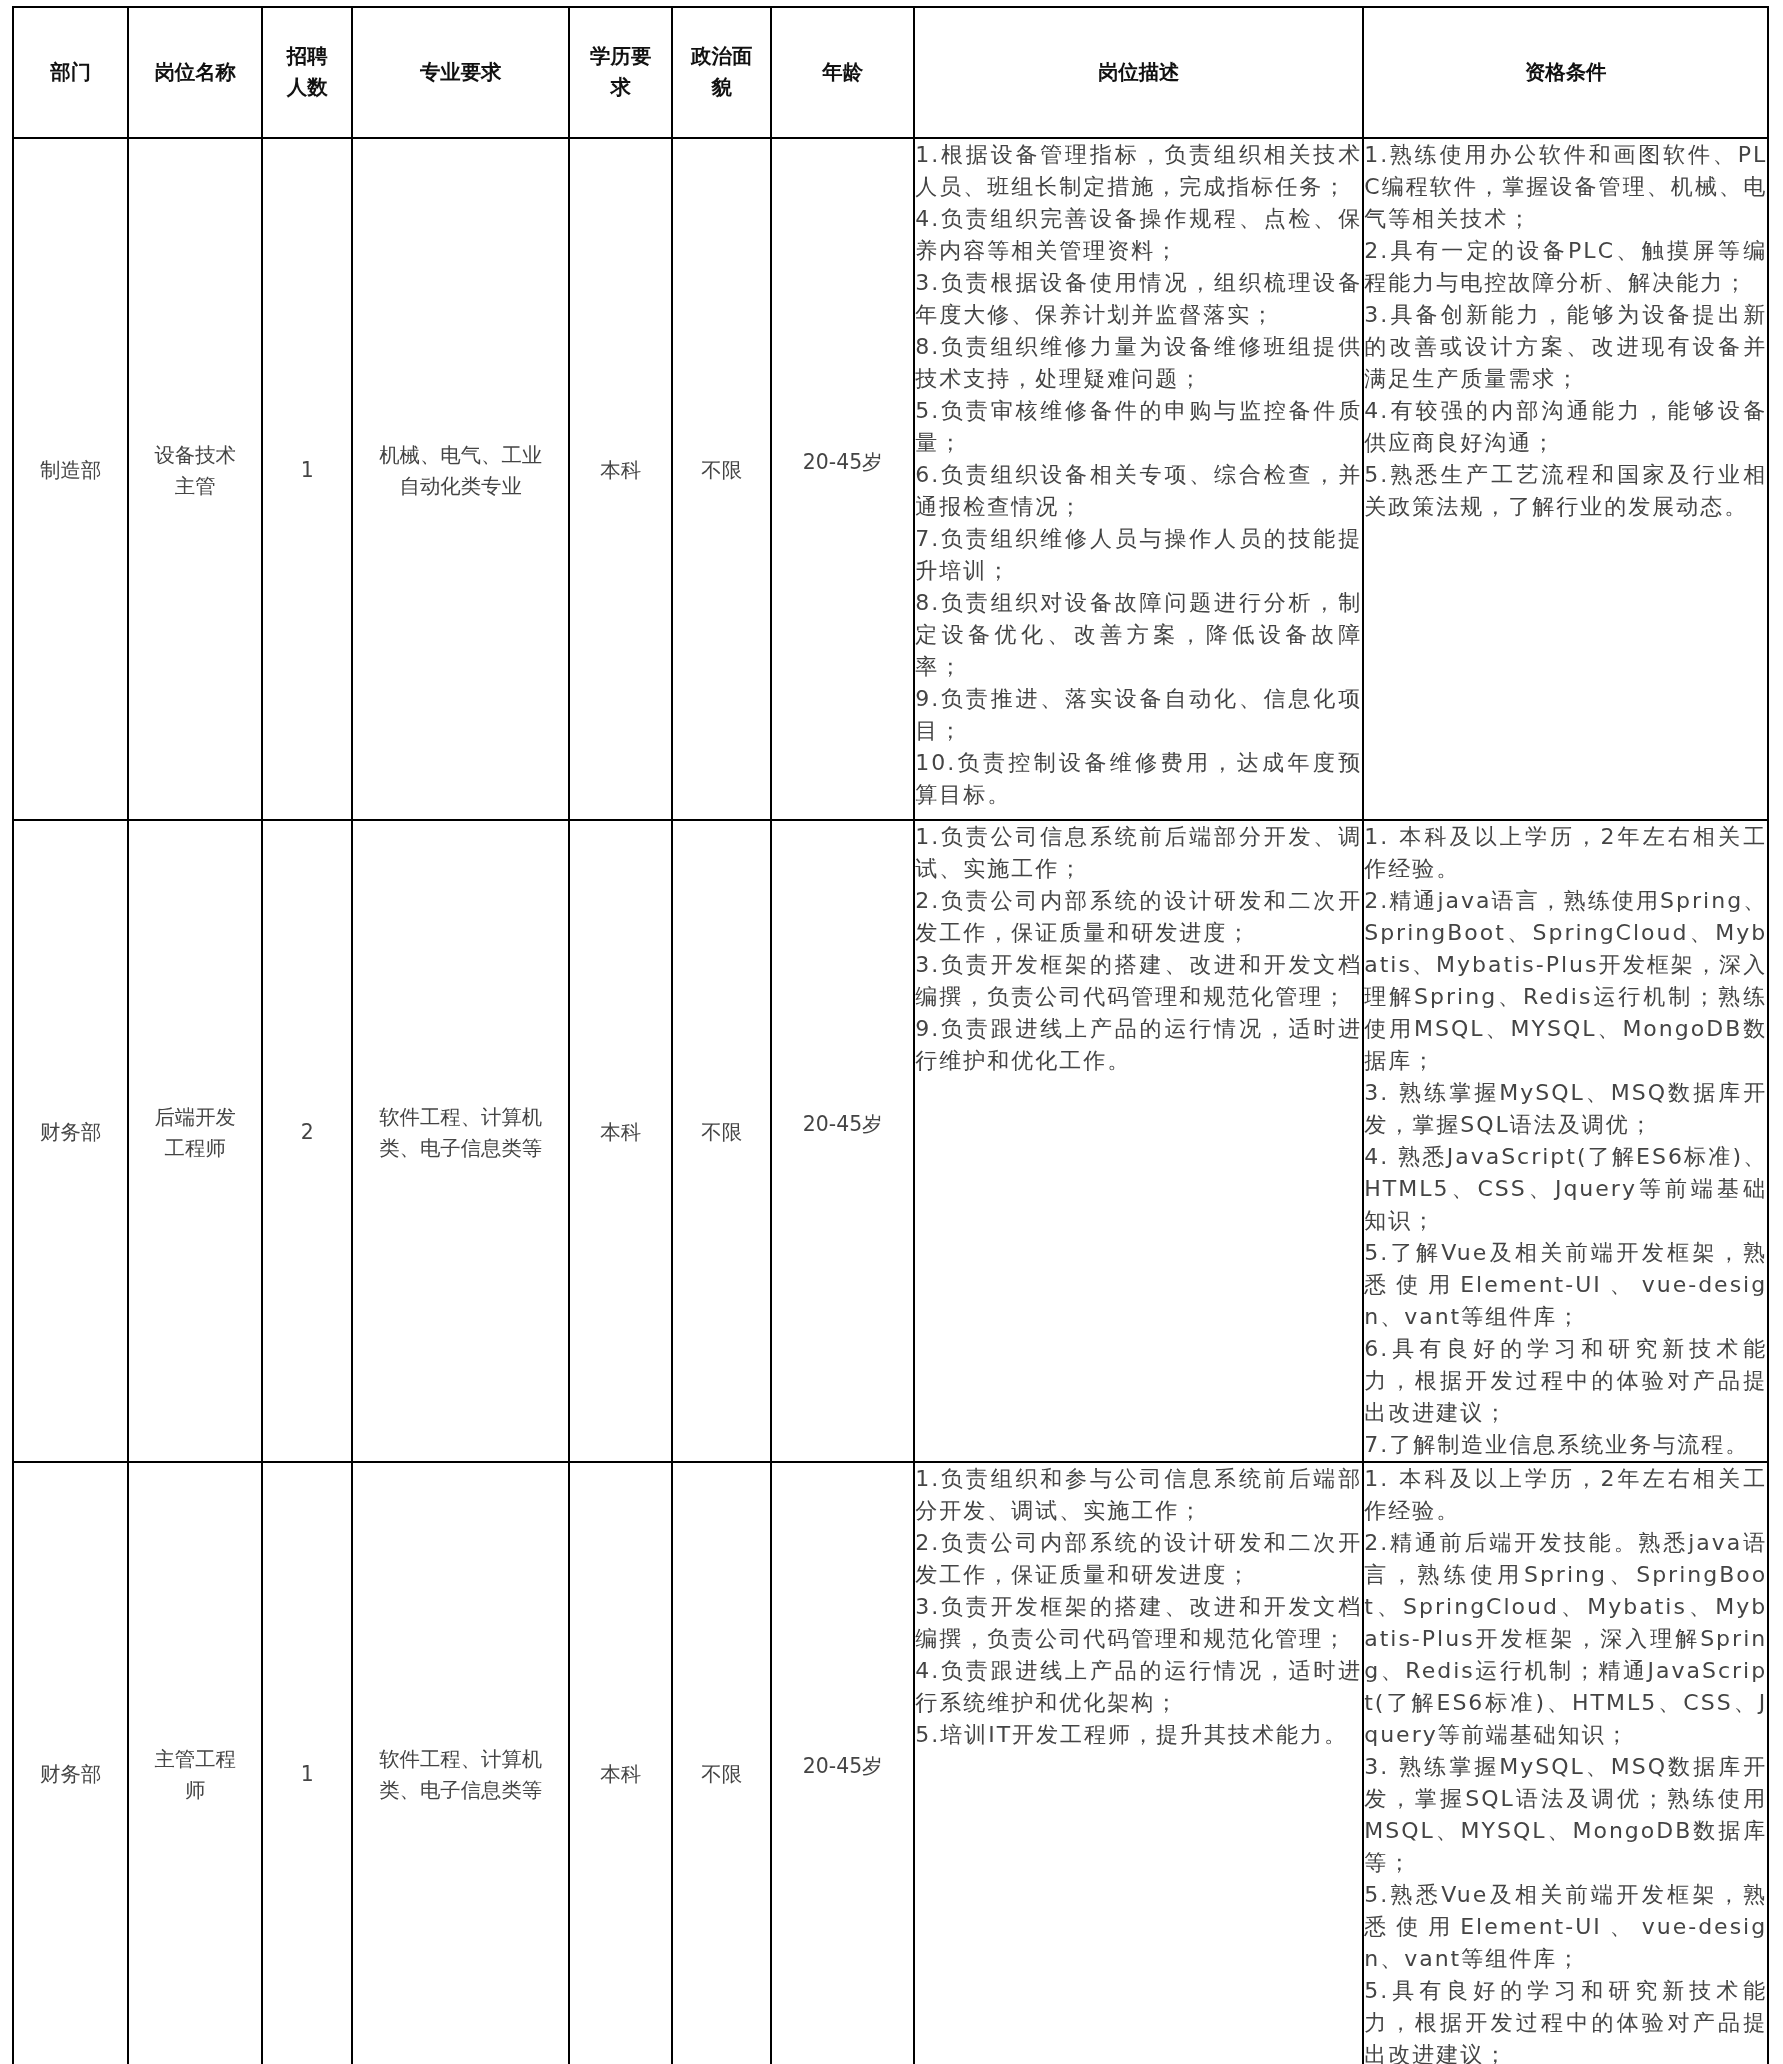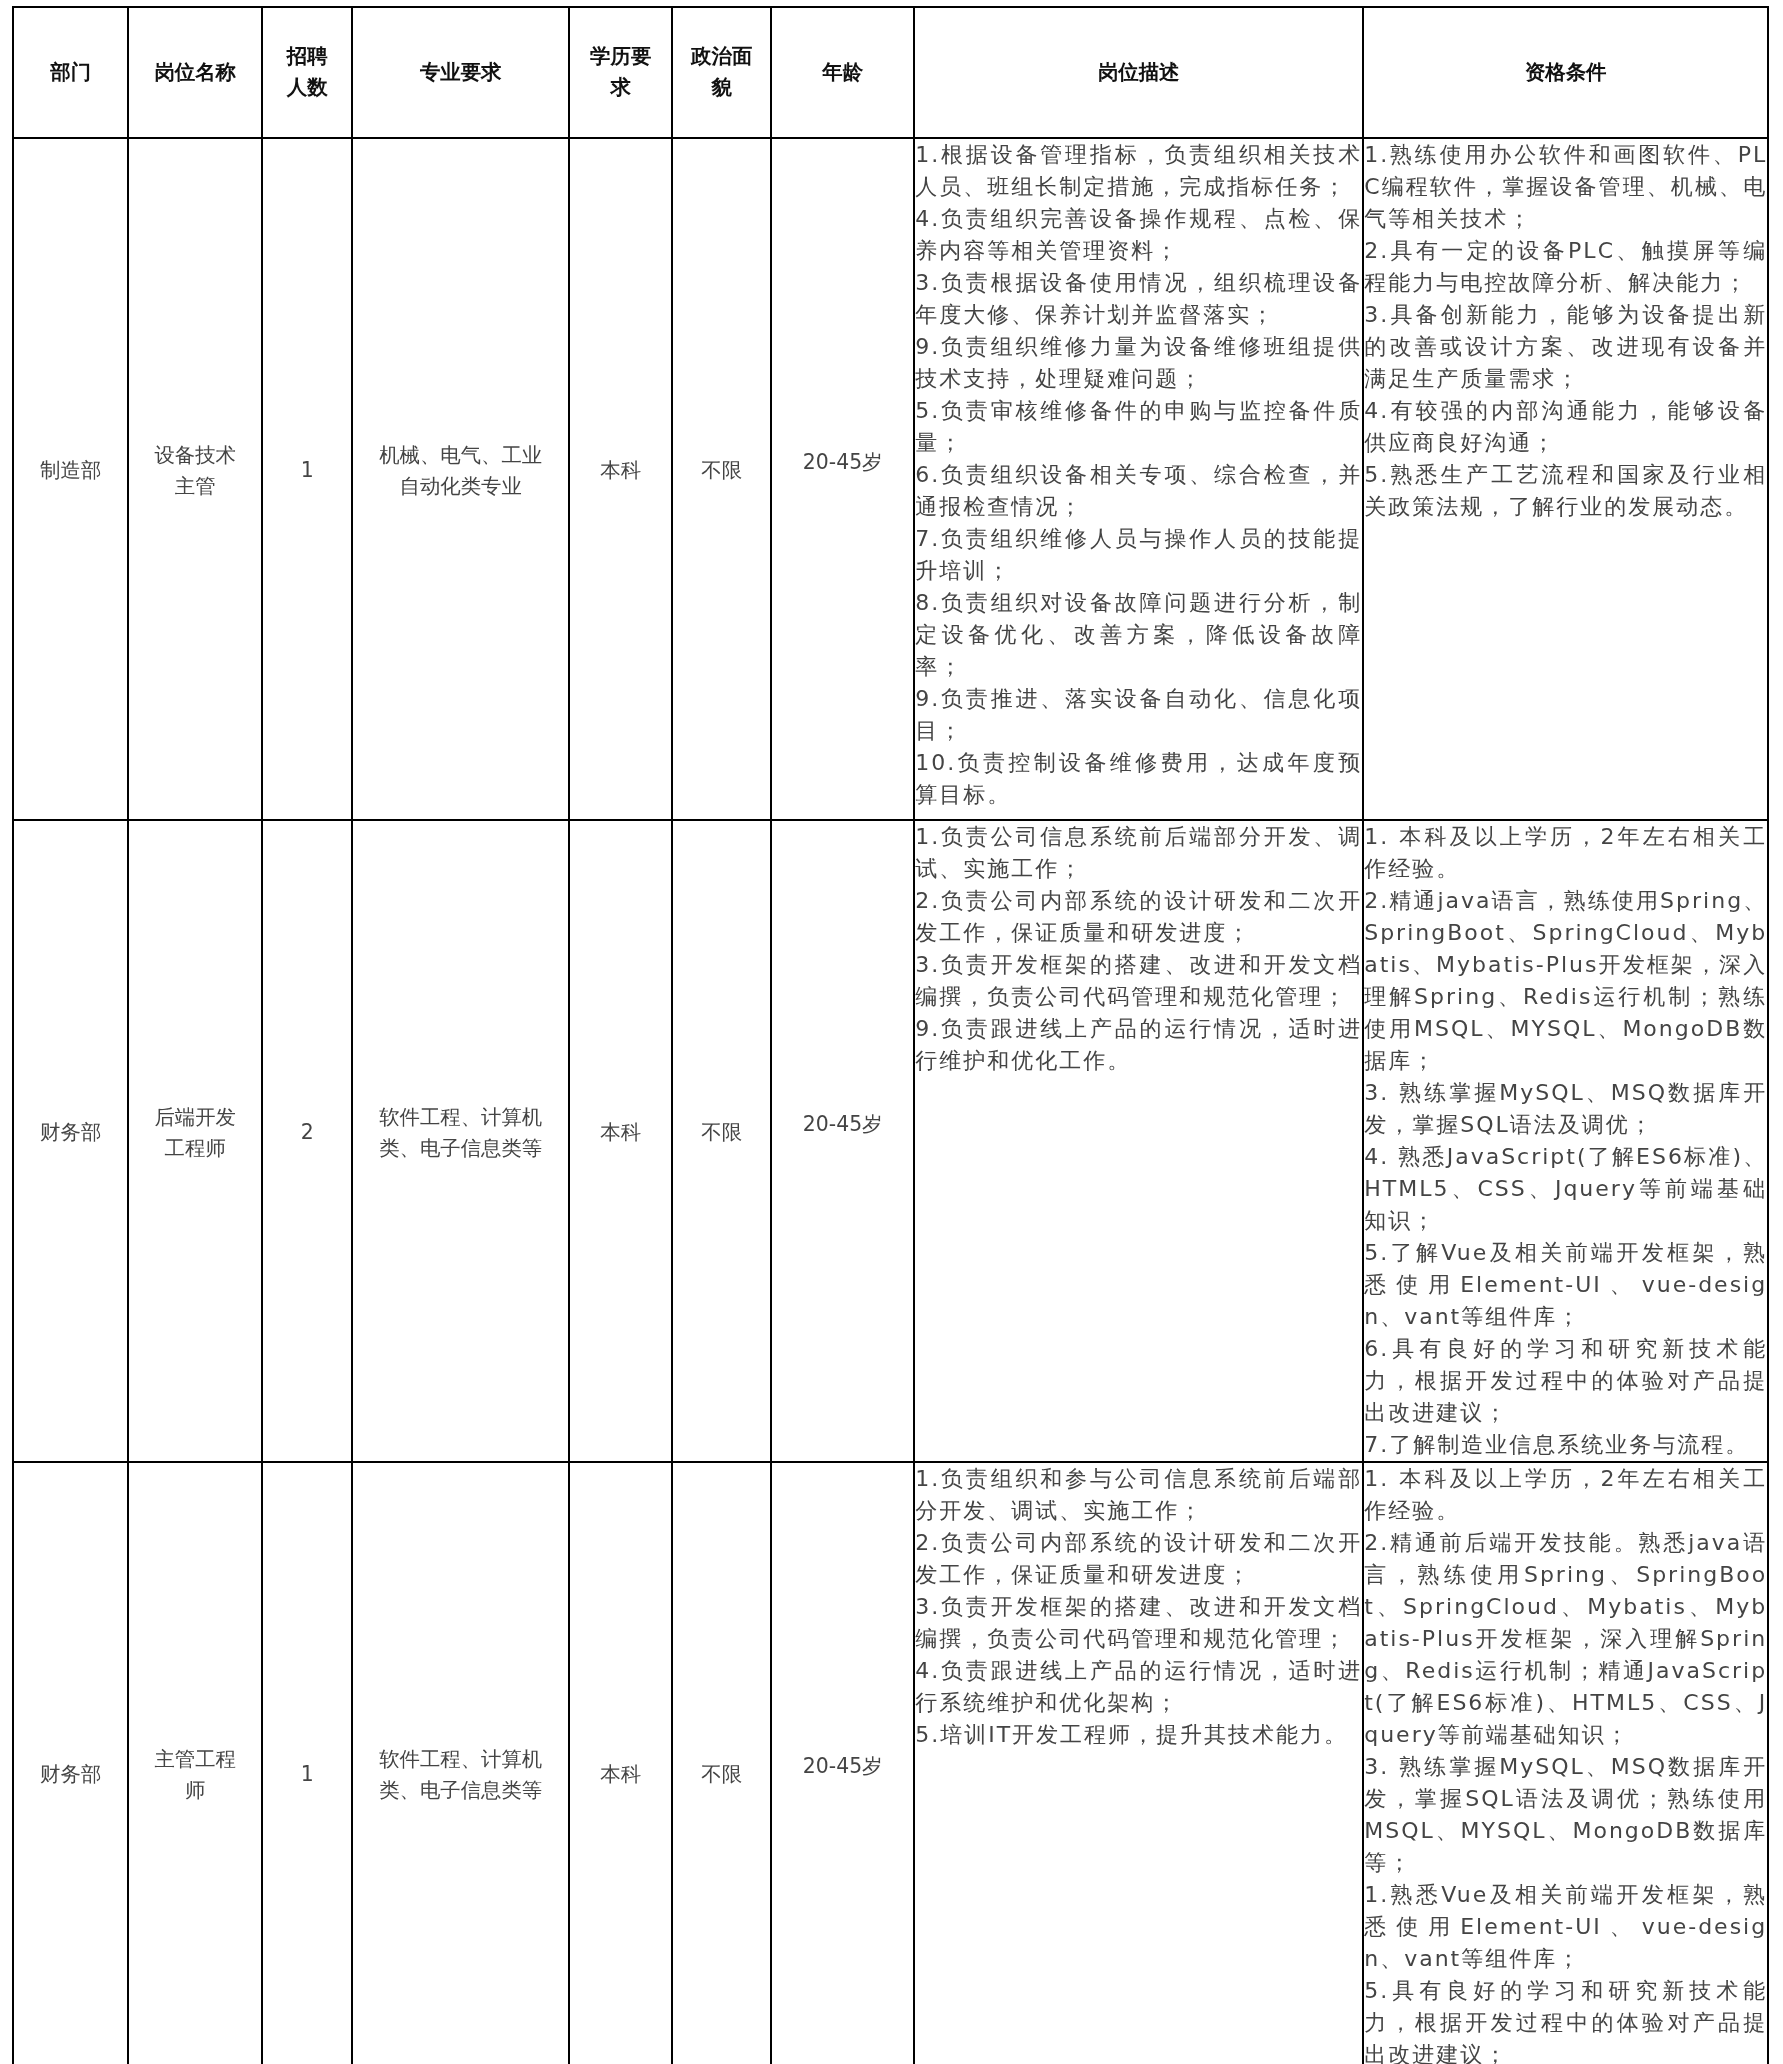--- a/index.html
+++ b/index.html
@@ -64,21 +64,21 @@
     <td class="center">
           <div class="v">不限</div>
         </td>
     <td class="center">
           <div class="v" style="top:-16.3px">20-45岁</div>
         </td>
     <td class="text">
       <div>1.根据设备管理指标，负责组织相关技术人员、班组长制定措施，完成指标任务；</div>
       <div>4.负责组织完善设备操作规程、点检、保养内容等相关管理资料；</div>
       <div>3.负责根据设备使用情况，组织梳理设备年度大修、保养计划并监督落实；</div>
-      <div>9.负责组织维修力量为设备维修班组提供技术支持，处理疑难问题；</div>
+      <div>8.负责组织维修力量为设备维修班组提供技术支持，处理疑难问题；</div>
       <div>5.负责审核维修备件的申购与监控备件质量；</div>
       <div>6.负责组织设备相关专项、综合检查，并通报检查情况；</div>
       <div>7.负责组织维修人员与操作人员的技能提升培训；</div>
       <div>8.负责组织对设备故障问题进行分析，制定设备优化、改善方案，降低设备故障率；</div>
       <div>9.负责推进、落实设备自动化、信息化项目；</div>
       <div>10.负责控制设备维修费用，达成年度预算目标。</div>
     </td>
     <td class="text">
       <div>1.熟练使用办公软件和画图软件、PLC编程软件，掌握设备管理、机械、电气等相关技术；</div>
       <div>2.具有一定的设备PLC、触摸屏等编程能力与电控故障分析、解决能力；</div>
@@ -153,20 +153,20 @@
       <div>1.负责组织和参与公司信息系统前后端部分开发、调试、实施工作；</div>
       <div>2.负责公司内部系统的设计研发和二次开发工作，保证质量和研发进度；</div>
       <div>3.负责开发框架的搭建、改进和开发文档编撰，负责公司代码管理和规范化管理；</div>
       <div>4.负责跟进线上产品的运行情况，适时进行系统维护和优化架构；</div>
       <div>5.培训IT开发工程师，提升其技术能力。</div>
     </td>
     <td class="text">
       <div>1. 本科及以上学历，2年左右相关工作经验。</div>
       <div>2.精通前后端开发技能。熟悉java语言，熟练使用Spring、SpringBoot、SpringCloud、Mybatis、Mybatis-Plus开发框架，深入理解Spring、Redis运行机制；精通JavaScript(了解ES6标准)、HTML5、CSS、Jquery等前端基础知识；</div>
       <div>3. 熟练掌握MySQL、MSQ数据库开发，掌握SQL语法及调优；熟练使用MSQL、MYSQL、MongoDB数据库等；</div>
-      <div>1.熟悉Vue及相关前端开发框架，熟悉使用Element-UI、vue-design、vant等组件库；</div>
+      <div>5.熟悉Vue及相关前端开发框架，熟悉使用Element-UI、vue-design、vant等组件库；</div>
       <div>5.具有良好的学习和研究新技术能力，根据开发过程中的体验对产品提出改进建议；</div>
       <div>6.了解制造业信息系统业务与流程。</div>
     </td>
   </tr>
 </tbody>
   </table>
 
 
 </body></html>

